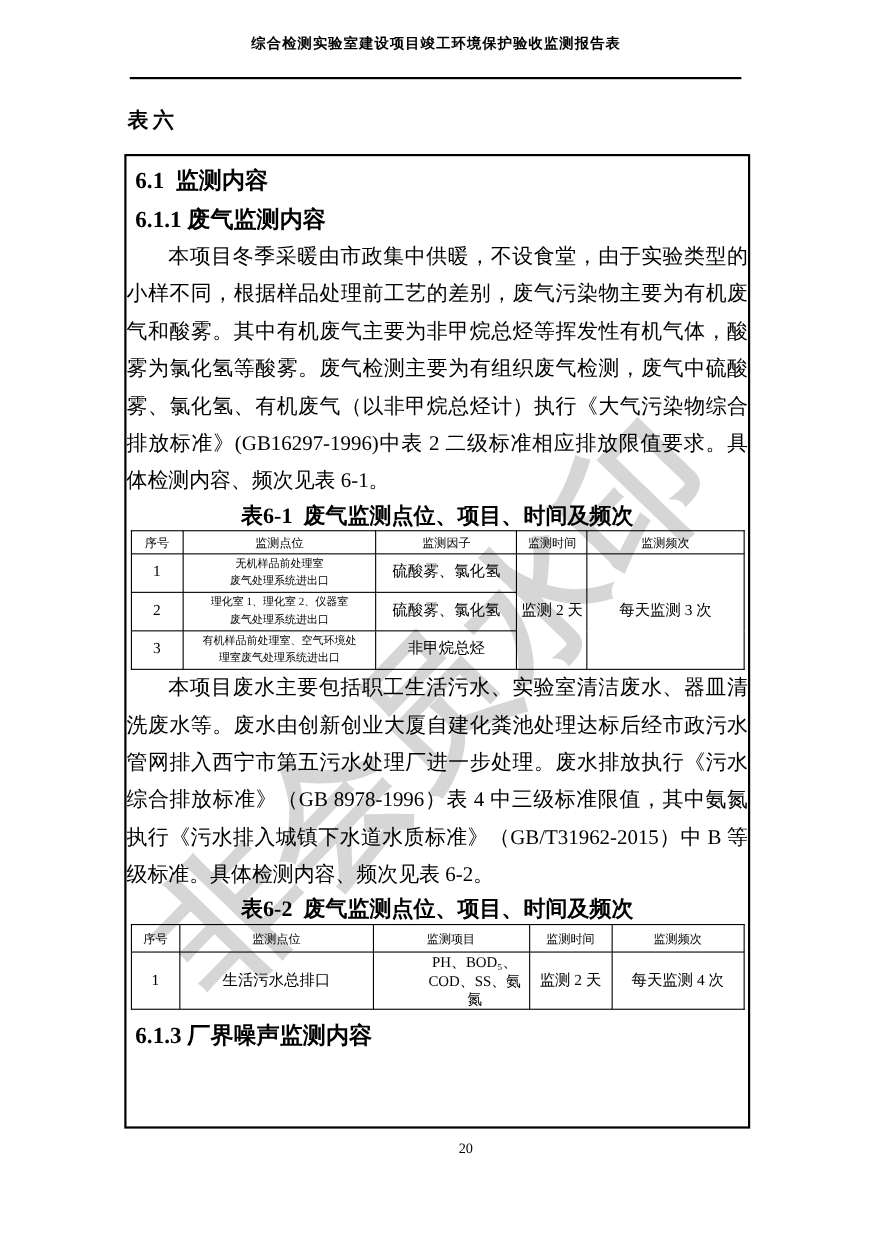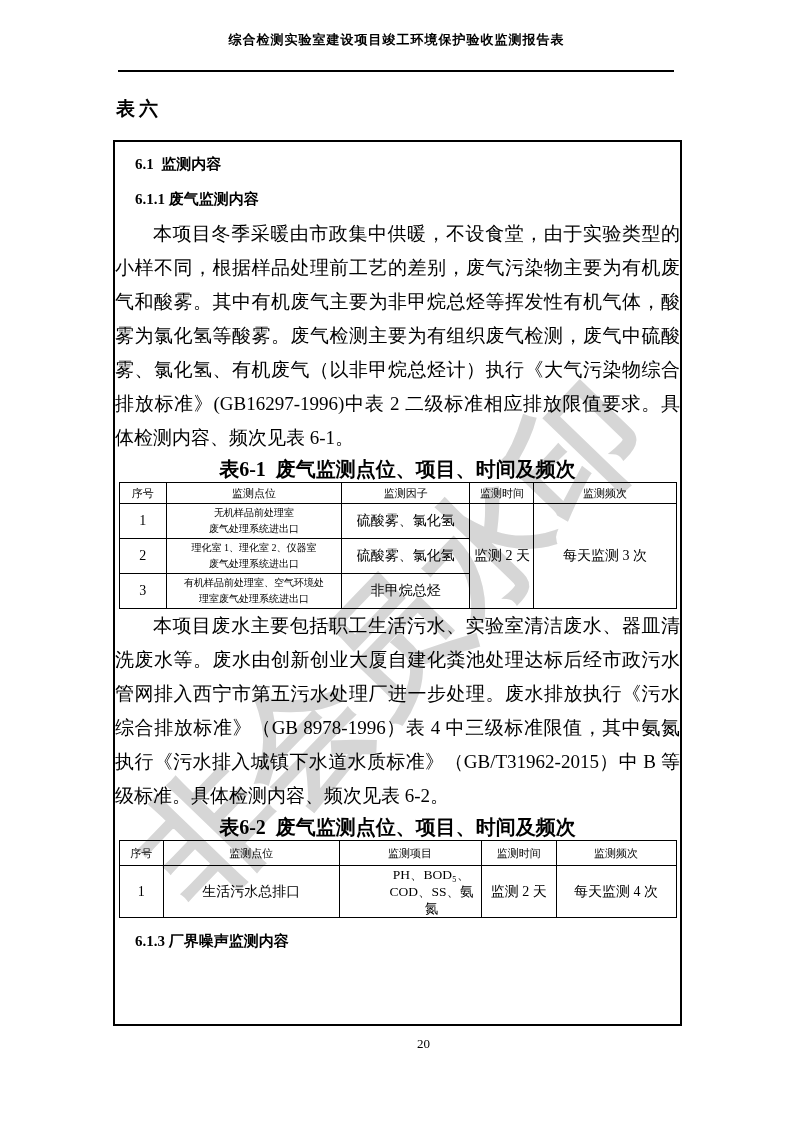--- a/index.html
+++ b/index.html
@@ -22,21 +22,21 @@
   .header-rule{position:absolute;top:70px;left:118px;width:556px;height:2px;background:#000;}
   .table-six-label{
     position:absolute;top:96px;left:116px;font-size:19px;font-weight:bold;letter-spacing:4px;
   }
   .main-box{
     position:absolute;left:113px;top:140px;width:569px;height:886px;
     border:2px solid #000;box-sizing:border-box;padding-top:5px;
     background:transparent;overflow:hidden;
   }
   .h2{
-    font-size:15px;font-weight:bold;line-height:35px;margin:0 20px;
+    font-size:21px;font-weight:bold;line-height:35px;margin:0 8px;
     white-space:pre-wrap;
   }
   .h2.mt{margin-top:6px;}
   .para{
     font-size:19px;line-height:34px;text-align:justify;text-indent:2em;
     margin:0 0;word-break:break-all;
   }
   .para .u{text-decoration:underline;text-underline-offset:3px;}
   .caption{
     font-size:20px;font-weight:bold;text-align:center;line-height:24px;

